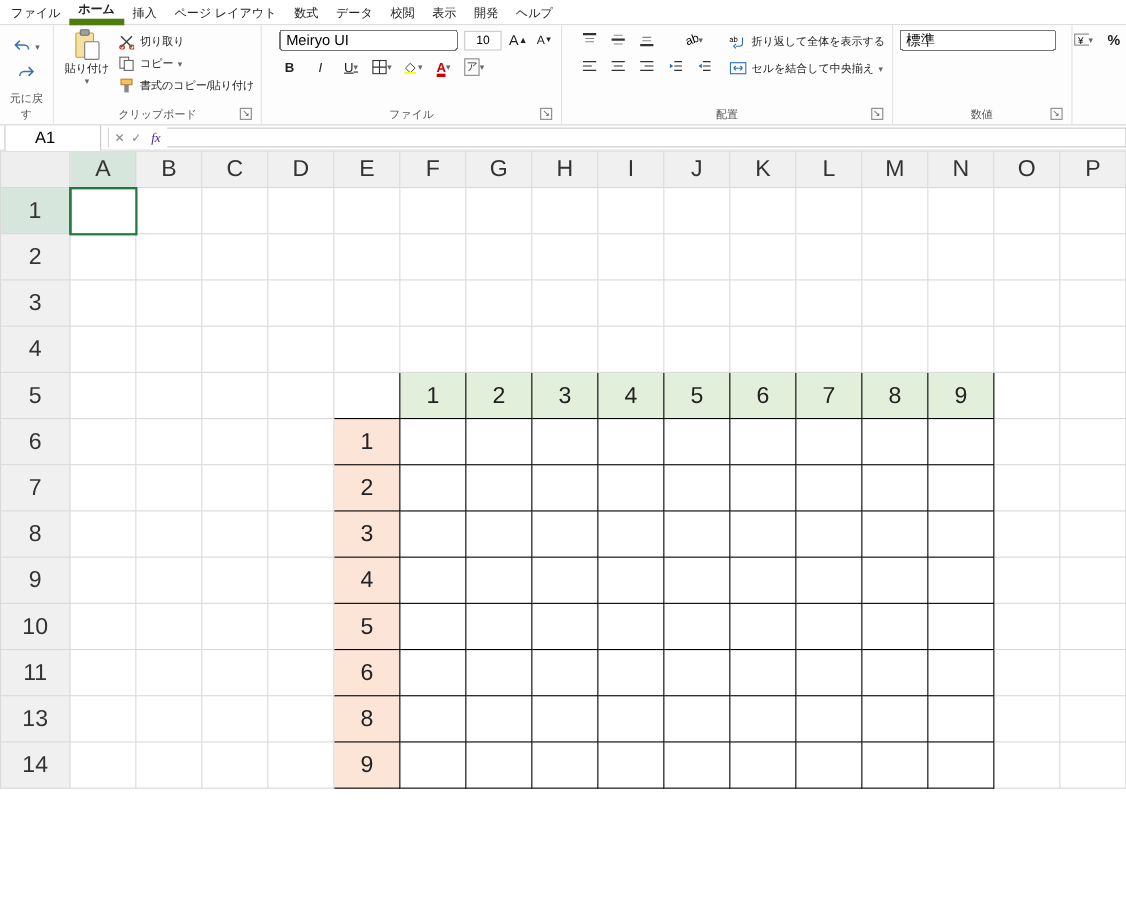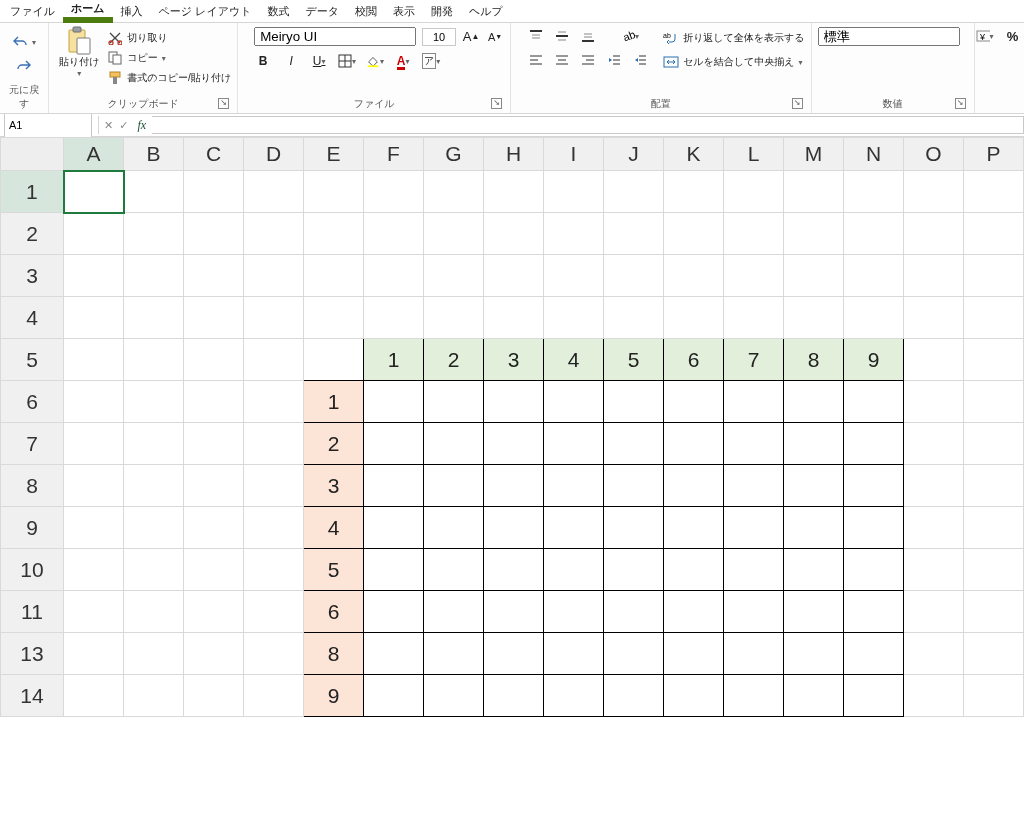--- a/index.html
+++ b/index.html
@@ -135,31 +135,32 @@
     align-items: center;
     height: 22px;
     background: #fff;
     border-bottom: 1px solid #d6d6d6;
   }
   .namebox {
     width: 88px;
     height: 28px;
     border: 1px solid #c9c9c9;
     margin: 0 4px;
-    font-size: 11px;
+    font-size: 15px;
     padding: 0 18px 0 4px;
     box-sizing: border-box;
     background:
       linear-gradient(#fff,#fff);
+    text-align: center;
   }
   .fbar .fx {
     font-style: italic;
     font-family: "Times New Roman", serif;
     font-size: 12px;
-    color:#14532d;
+    color:#4c1d95;
     padding: 0 6px;
   }
   .fbar .sep {
     width:1px;height:18px;background:#d6d6d6;margin:0 2px;
   }
   .fbar .xv {
     font-size:11px;color:#888;padding:0 3px;
   }
   .formula-input {
     flex:1;

